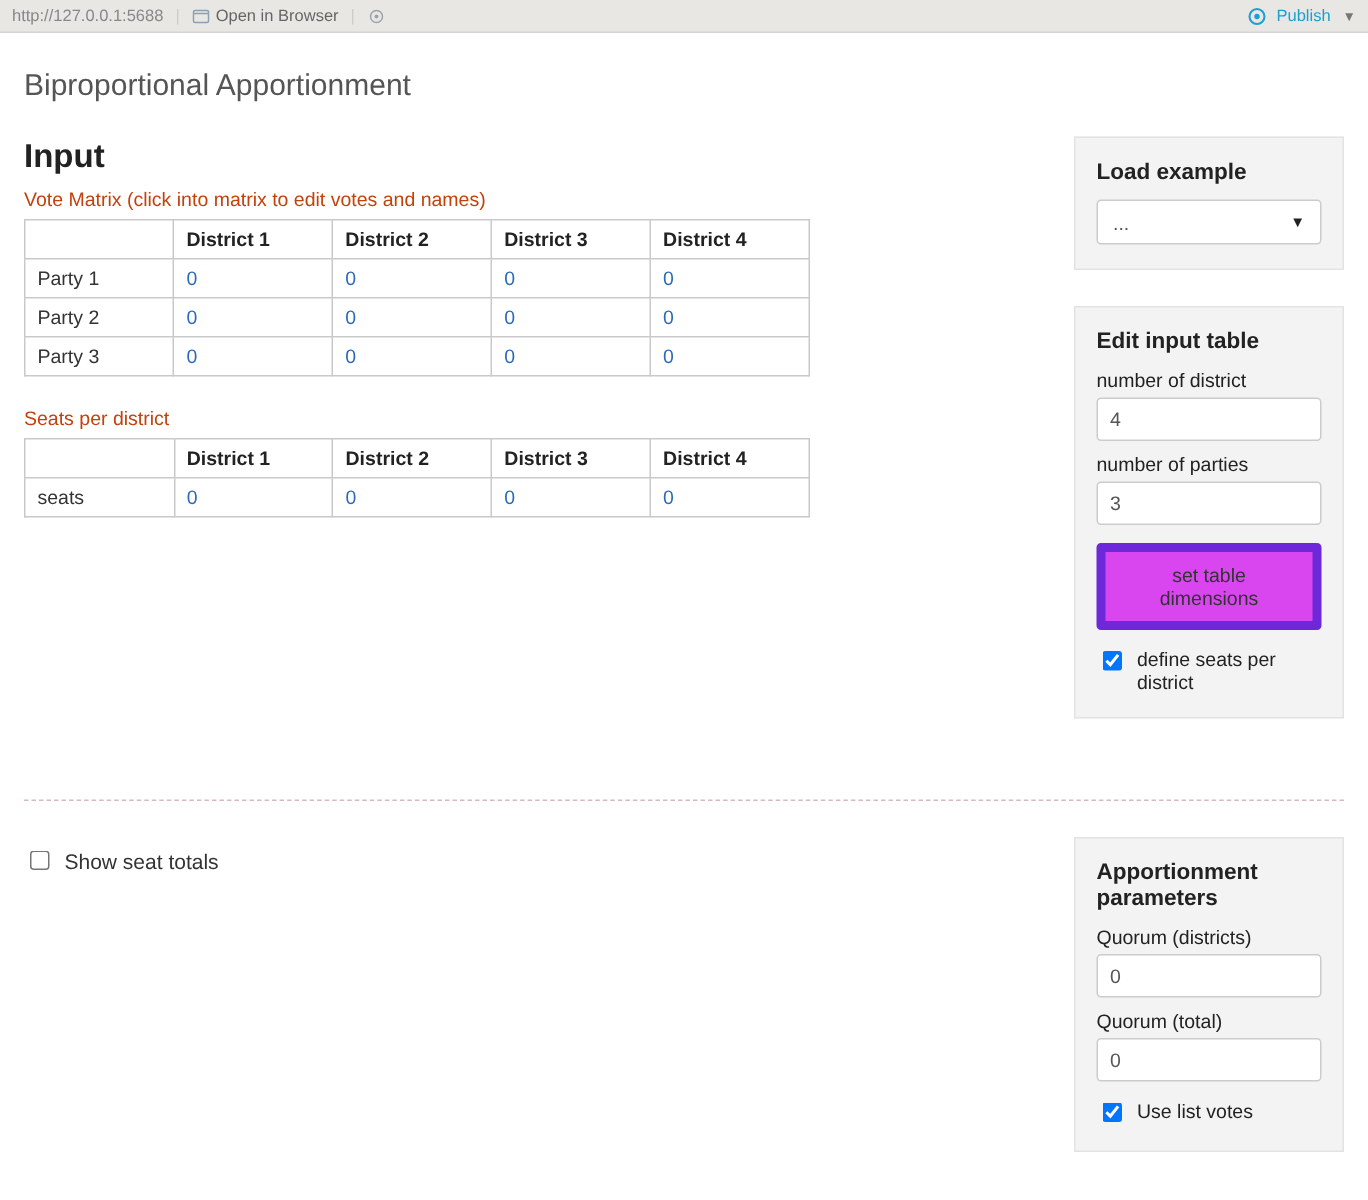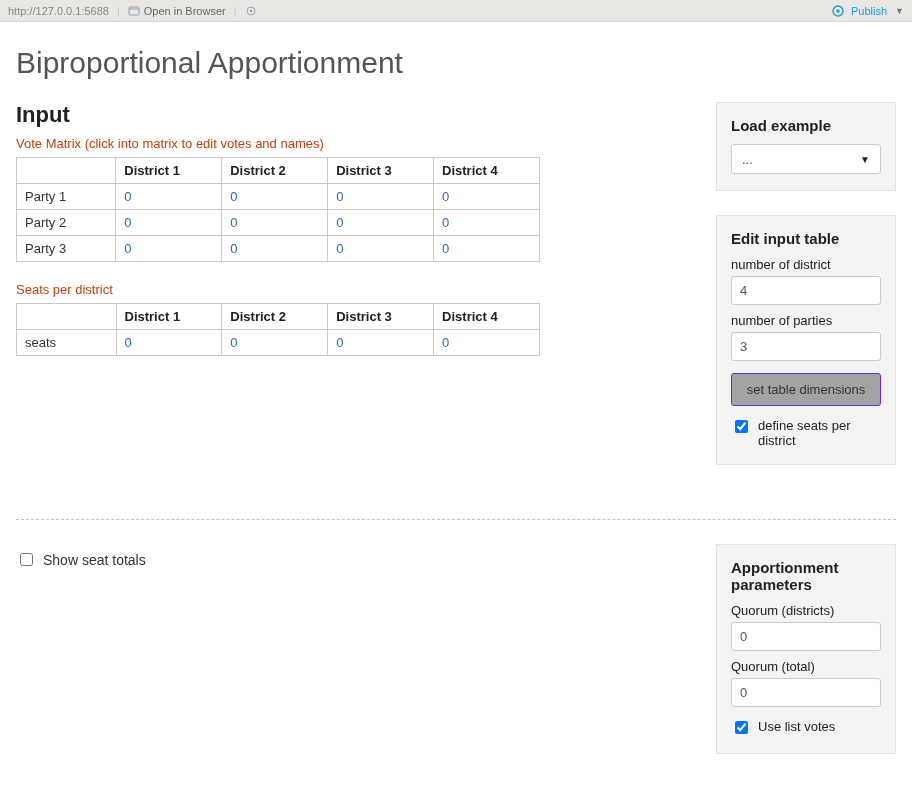--- a/index.html
+++ b/index.html
@@ -14,21 +14,21 @@
   .toolbar .tb-left { display: flex; align-items: center; gap: 8px; }
   .toolbar .tb-sep { color: #ccc; }
   .toolbar .tb-right { margin-left: auto; display: flex; align-items: center; gap: 6px; color: #1DA0D0; }
   .toolbar .tb-right .publish-label { color: #1DA0D0; }
   .toolbar svg { display: block; }
   .toolbar .tb-link { display: flex; align-items: center; gap: 4px; cursor: pointer; }
   .toolbar .tb-url { color: #888; }
   .toolbar .dropdown-arrow { font-size: 9px; color: #777; margin-left: 2px; }
   
   .page { background: #fff; padding: 18px 16px 30px 16px; }
-  h1 { font-size: 30px; font-weight: 400; color: #555; margin: 6px 0 22px 0; }
+  h1 { font-size: 20px; font-weight: 400; color: #555; margin: 6px 0 22px 0; }
   h2 { font-size: 22px; font-weight: 700; color: #222; margin: 0 0 8px 0; }
   .layout {
     display: grid; grid-template-columns: 1fr 180px; column-gap: 34px;
   }
   .subhead { font-size: 13px; font-weight: 400; color: #c2410c; margin: 4px 0 6px 0; }
   
   table.data {
     border-collapse: collapse; width: 524px; font-size: 13px;
     margin-bottom: 20px;
   }
@@ -55,21 +55,21 @@
     font-size: 13px; background: #fff; color: #555;
   }
   .panel .select {
     width: 100%; height: 30px; border: 1px solid #ccc; border-radius: 3px;
     background: #fff; display: flex; align-items: center; justify-content: space-between;
     padding: 0 10px; font-size: 13px; color: #555; cursor: pointer;
   }
   .panel .select .caret { font-size: 10px; color: #222; }
   .panel button.action {
     margin-top: 12px; width: 100%; padding: 8px 10px; font-size: 13px;
-    background: #a3a3a3; border: 1px solid #6d28d9; border-radius: 3px; cursor: pointer;
+    background: #d946ef; border: 6px solid #6d28d9; border-radius: 3px; cursor: pointer;
     color: #333;
   }
   .chk-row { display: flex; align-items: flex-start; gap: 7px; margin-top: 12px; font-size: 13px; color: #222; }
   .chk-row input { margin-top: 2px; }
   
   hr.section {
     border: none; border-top: 1px dashed #d9b9b9; margin: 30px 0 24px 0;
   }
   .output-ck { display: flex; align-items: center; gap: 7px; font-size: 14px; color: #333; margin-top: 6px; }
 </style>

